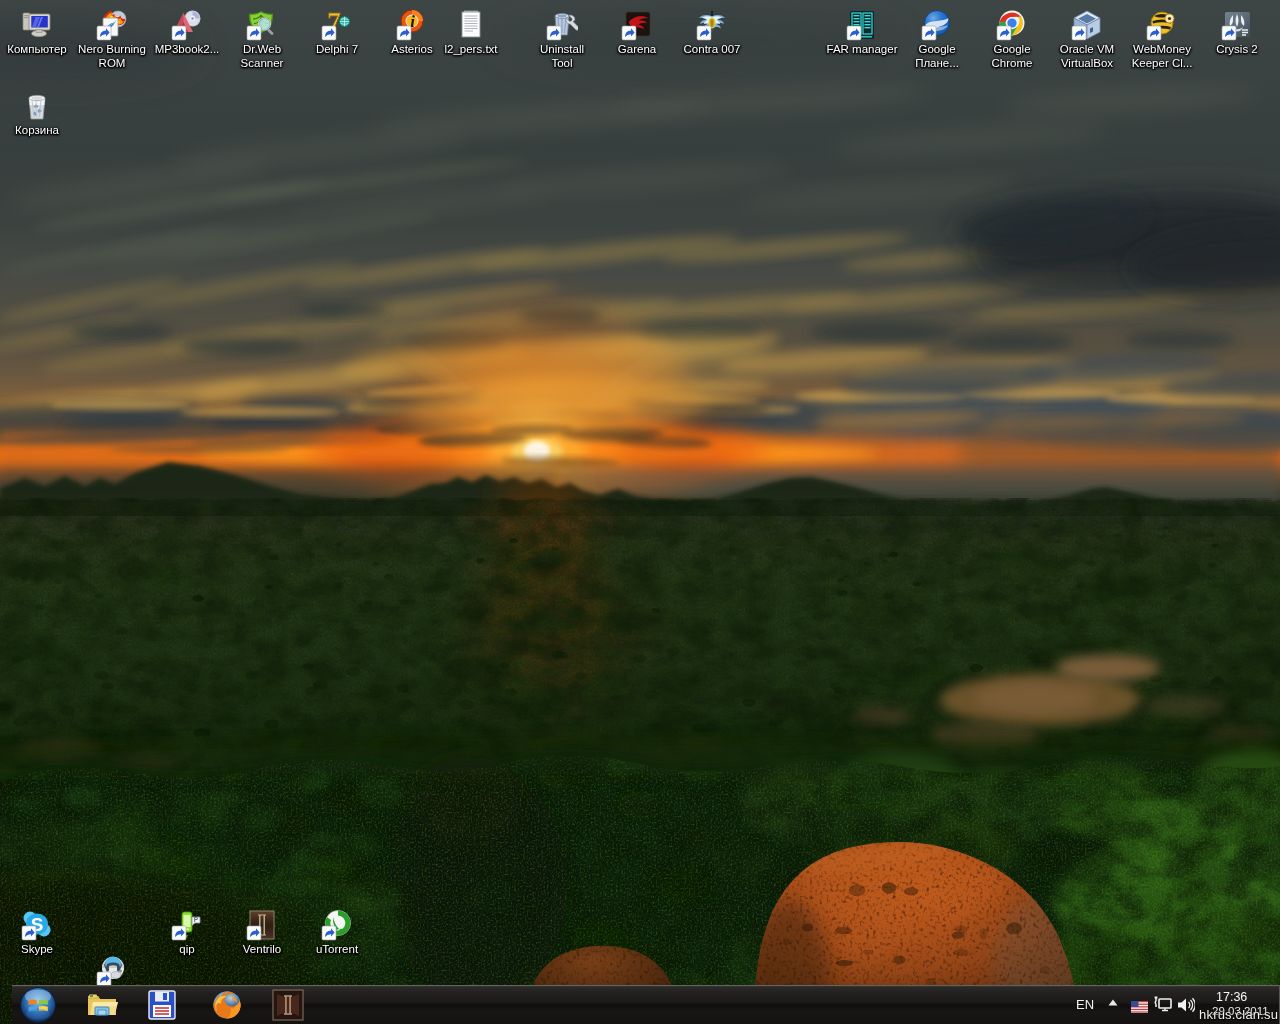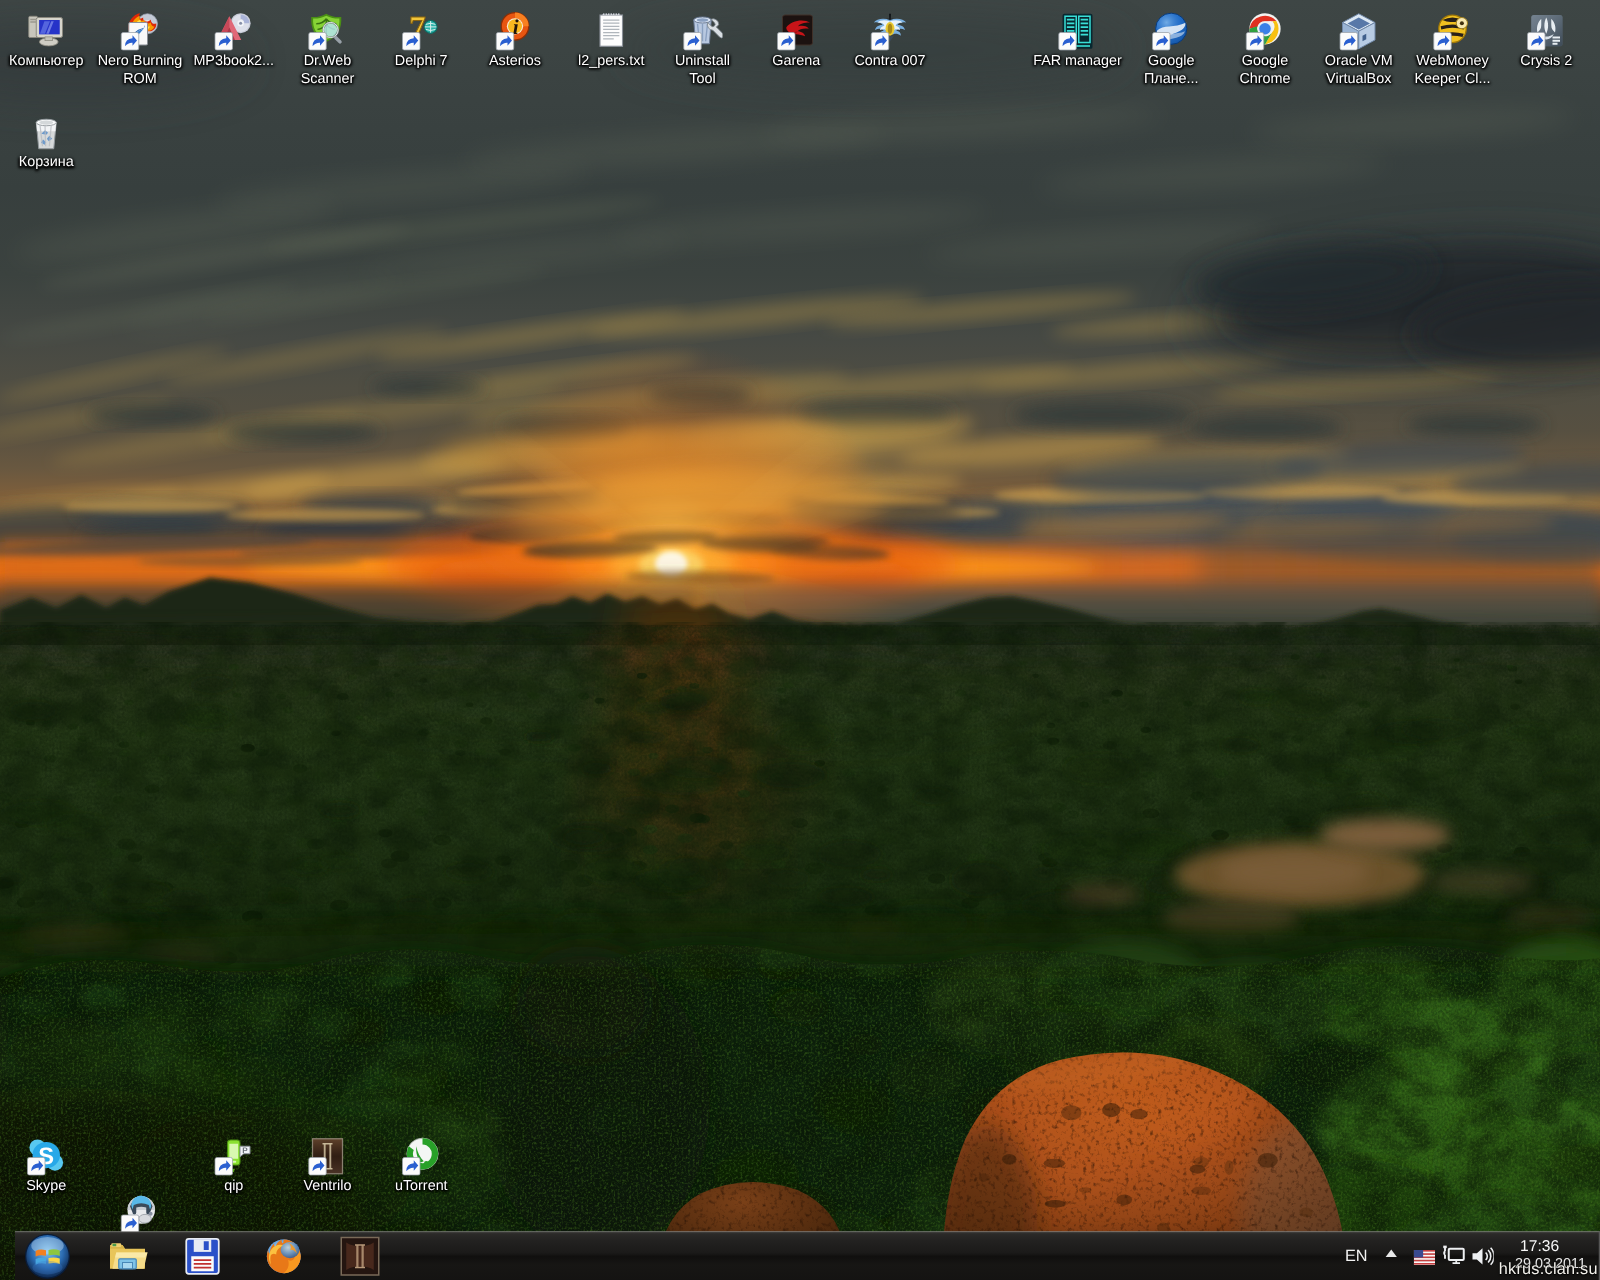--- a/index.html
+++ b/index.html
@@ -1118,21 +1118,21 @@
 <circle cx="16" cy="12" r="5.6" fill="#f8b820"></circle>
 <text x="16.5" y="18" font-family="Liberation Serif" font-style="italic" font-weight="bold" font-size="17" fill="#20140a" text-anchor="middle">i</text>
 <g>
           <rect x="1" y="17" width="14" height="14" rx="1.5" fill="#fbfbfb" stroke="#9aa0a8" stroke-width="0.6"></rect>
           <path d="M4,28 Q4,22 10,21.6 L10,19.2 L13.6,23.4 L10,27.6 L10,25.2 Q6.5,25 4,28 Z" fill="#2a5fd0"></path>
         </g>
       </svg>
     </div>
     <div class="lb">Asterios</div>
   </div>
-<div class="ic" style="left:452px;top:9px">
+<div class="ic" style="left:434px;top:9px">
     <div class="g">
       <svg width="32" height="32" viewBox="0 0 32 32">
 <rect x="7" y="3" width="18" height="25" fill="#fdfdfd" stroke="#8a9098" stroke-width="0.9"></rect>
 <path d="M9,3 l1,-1.5 l1,1.5 l1,-1.5 l1,1.5 l1,-1.5 l1,1.5 l1,-1.5 l1,1.5 l1,-1.5 l1,1.5 l1,-1.5 l1,1.5 l1,-1.5 l1,1.5" stroke="#9aa0a8" stroke-width="0.7" fill="#eceef0"></path>
 <g stroke="#b0b6bc" stroke-width="1">
 <path d="M9.5,7 H22.5 M9.5,9.5 H22.5 M9.5,12 H22.5 M9.5,14.5 H22.5 M9.5,17 H22.5 M9.5,19.5 H22.5 M9.5,22 H18"></path>
 </g>
 </svg>
     </div>
     <div class="lb">l2_pers.txt</div>

